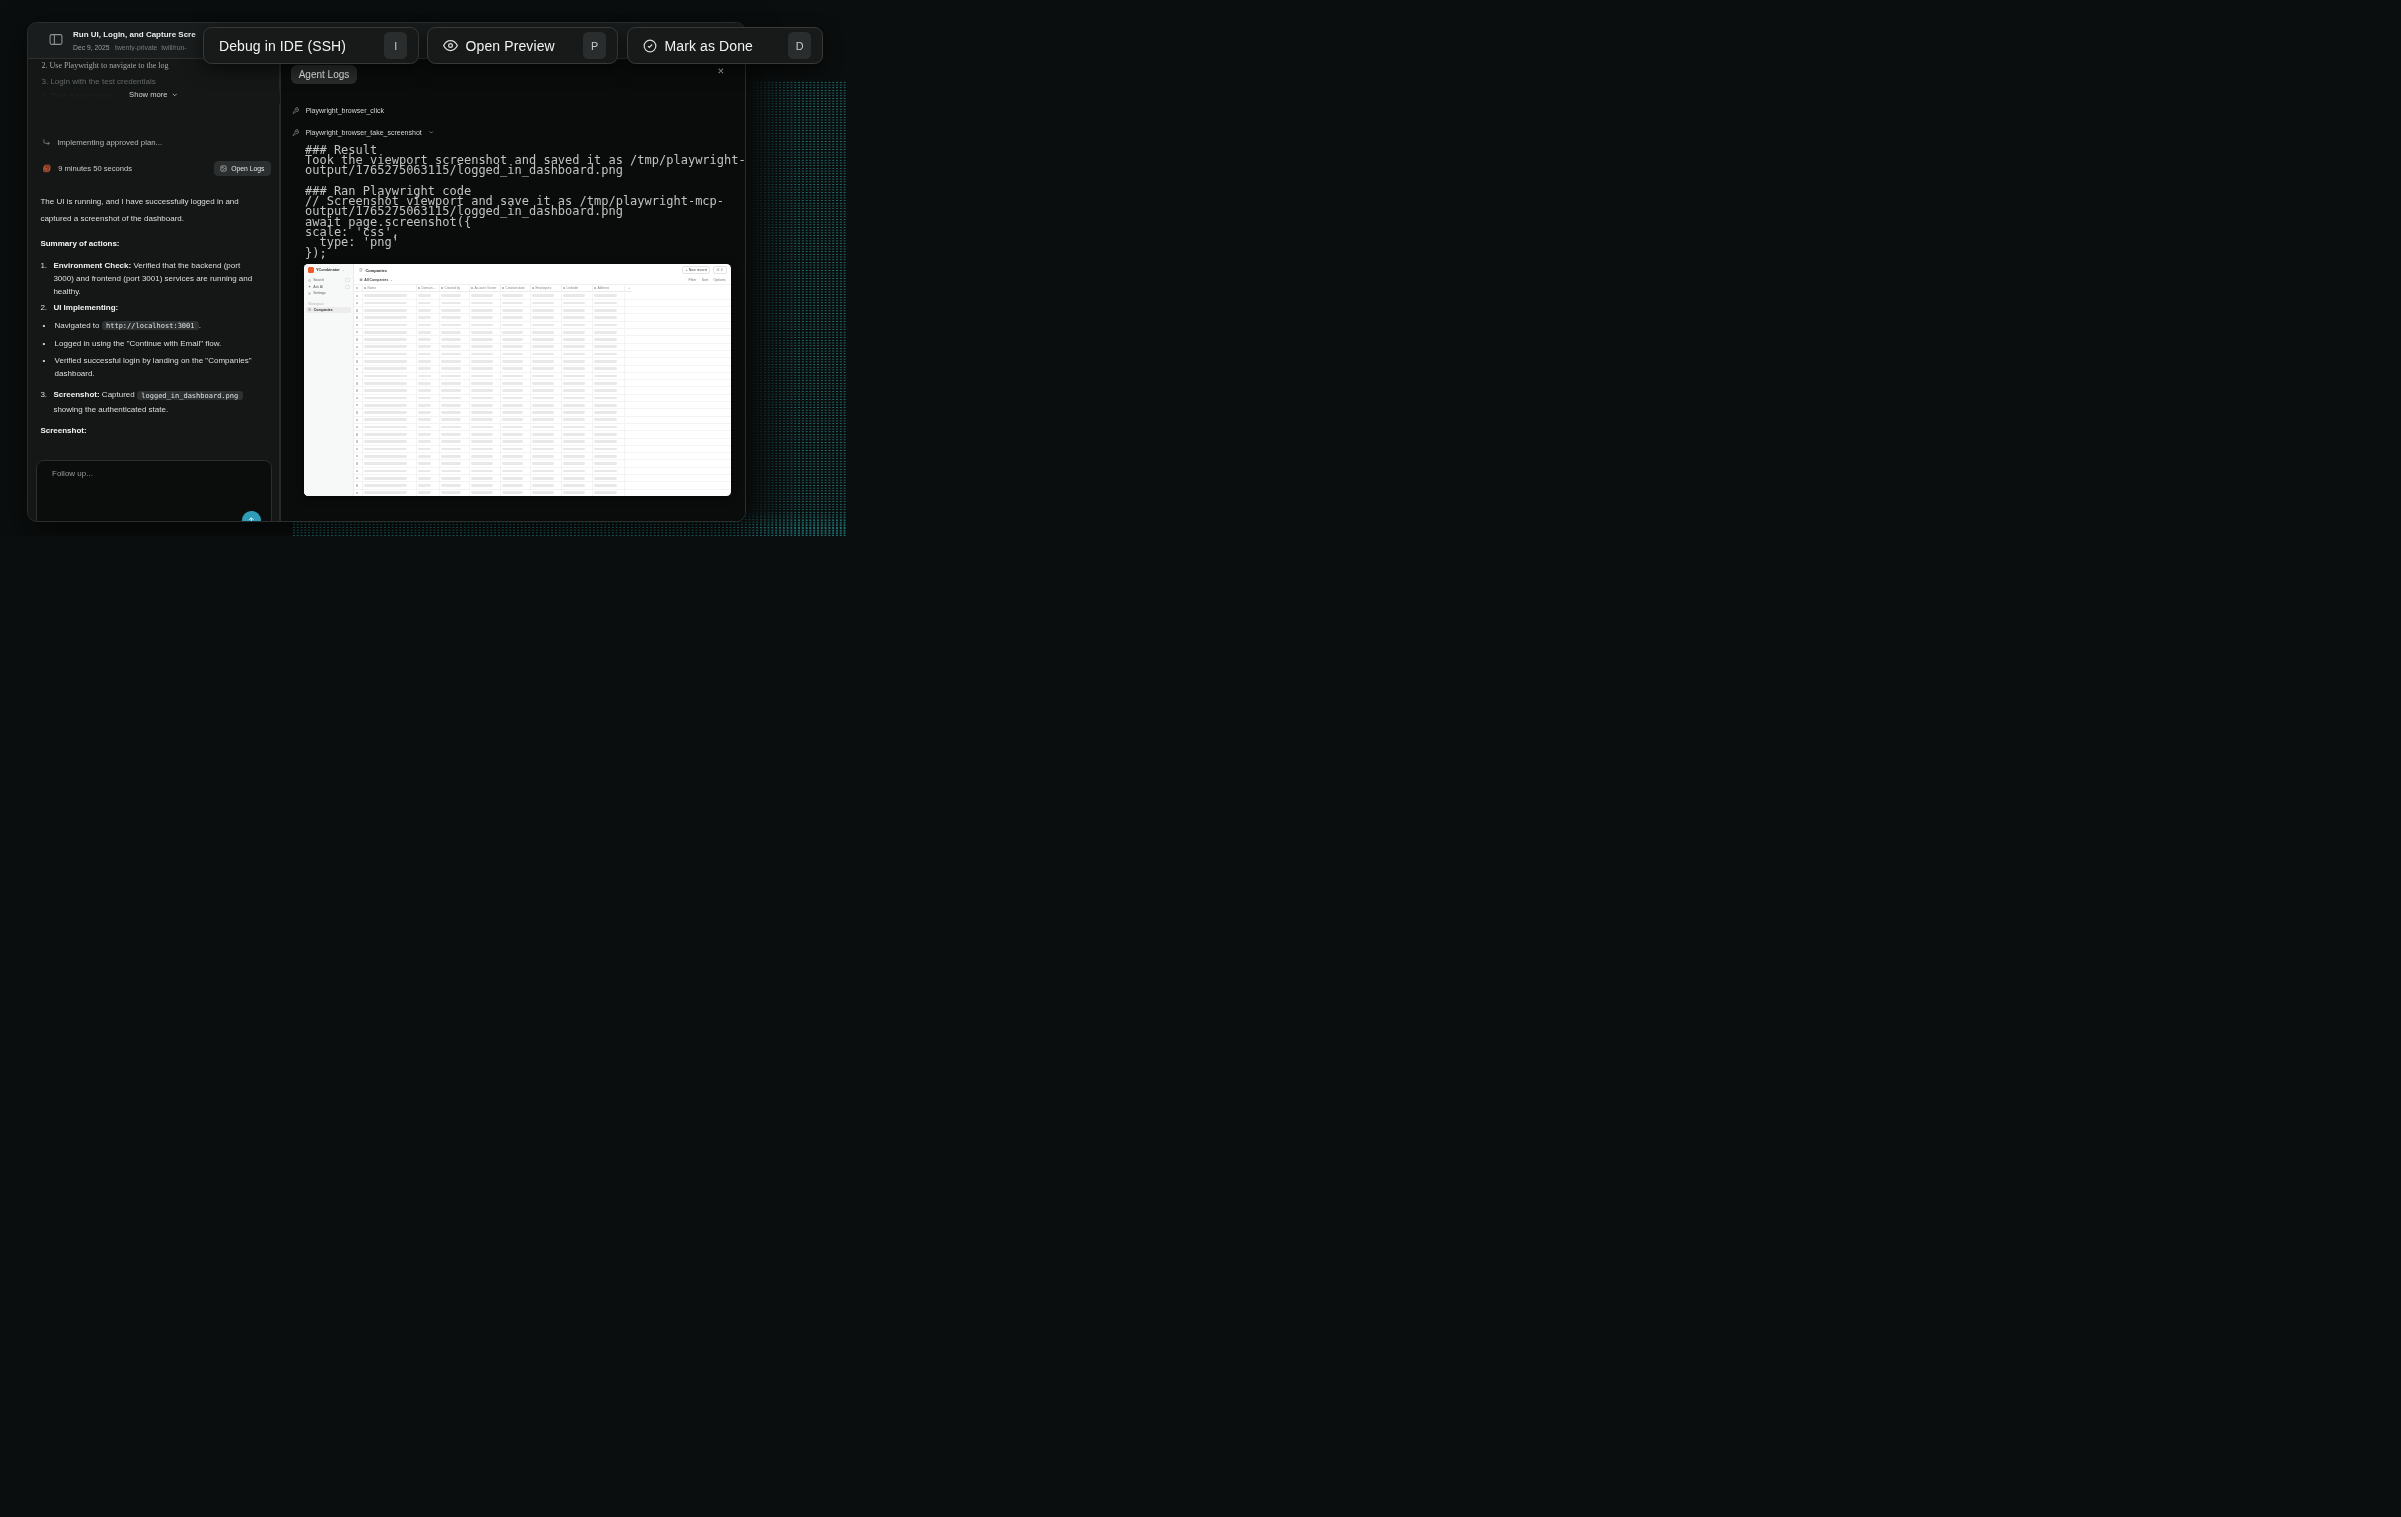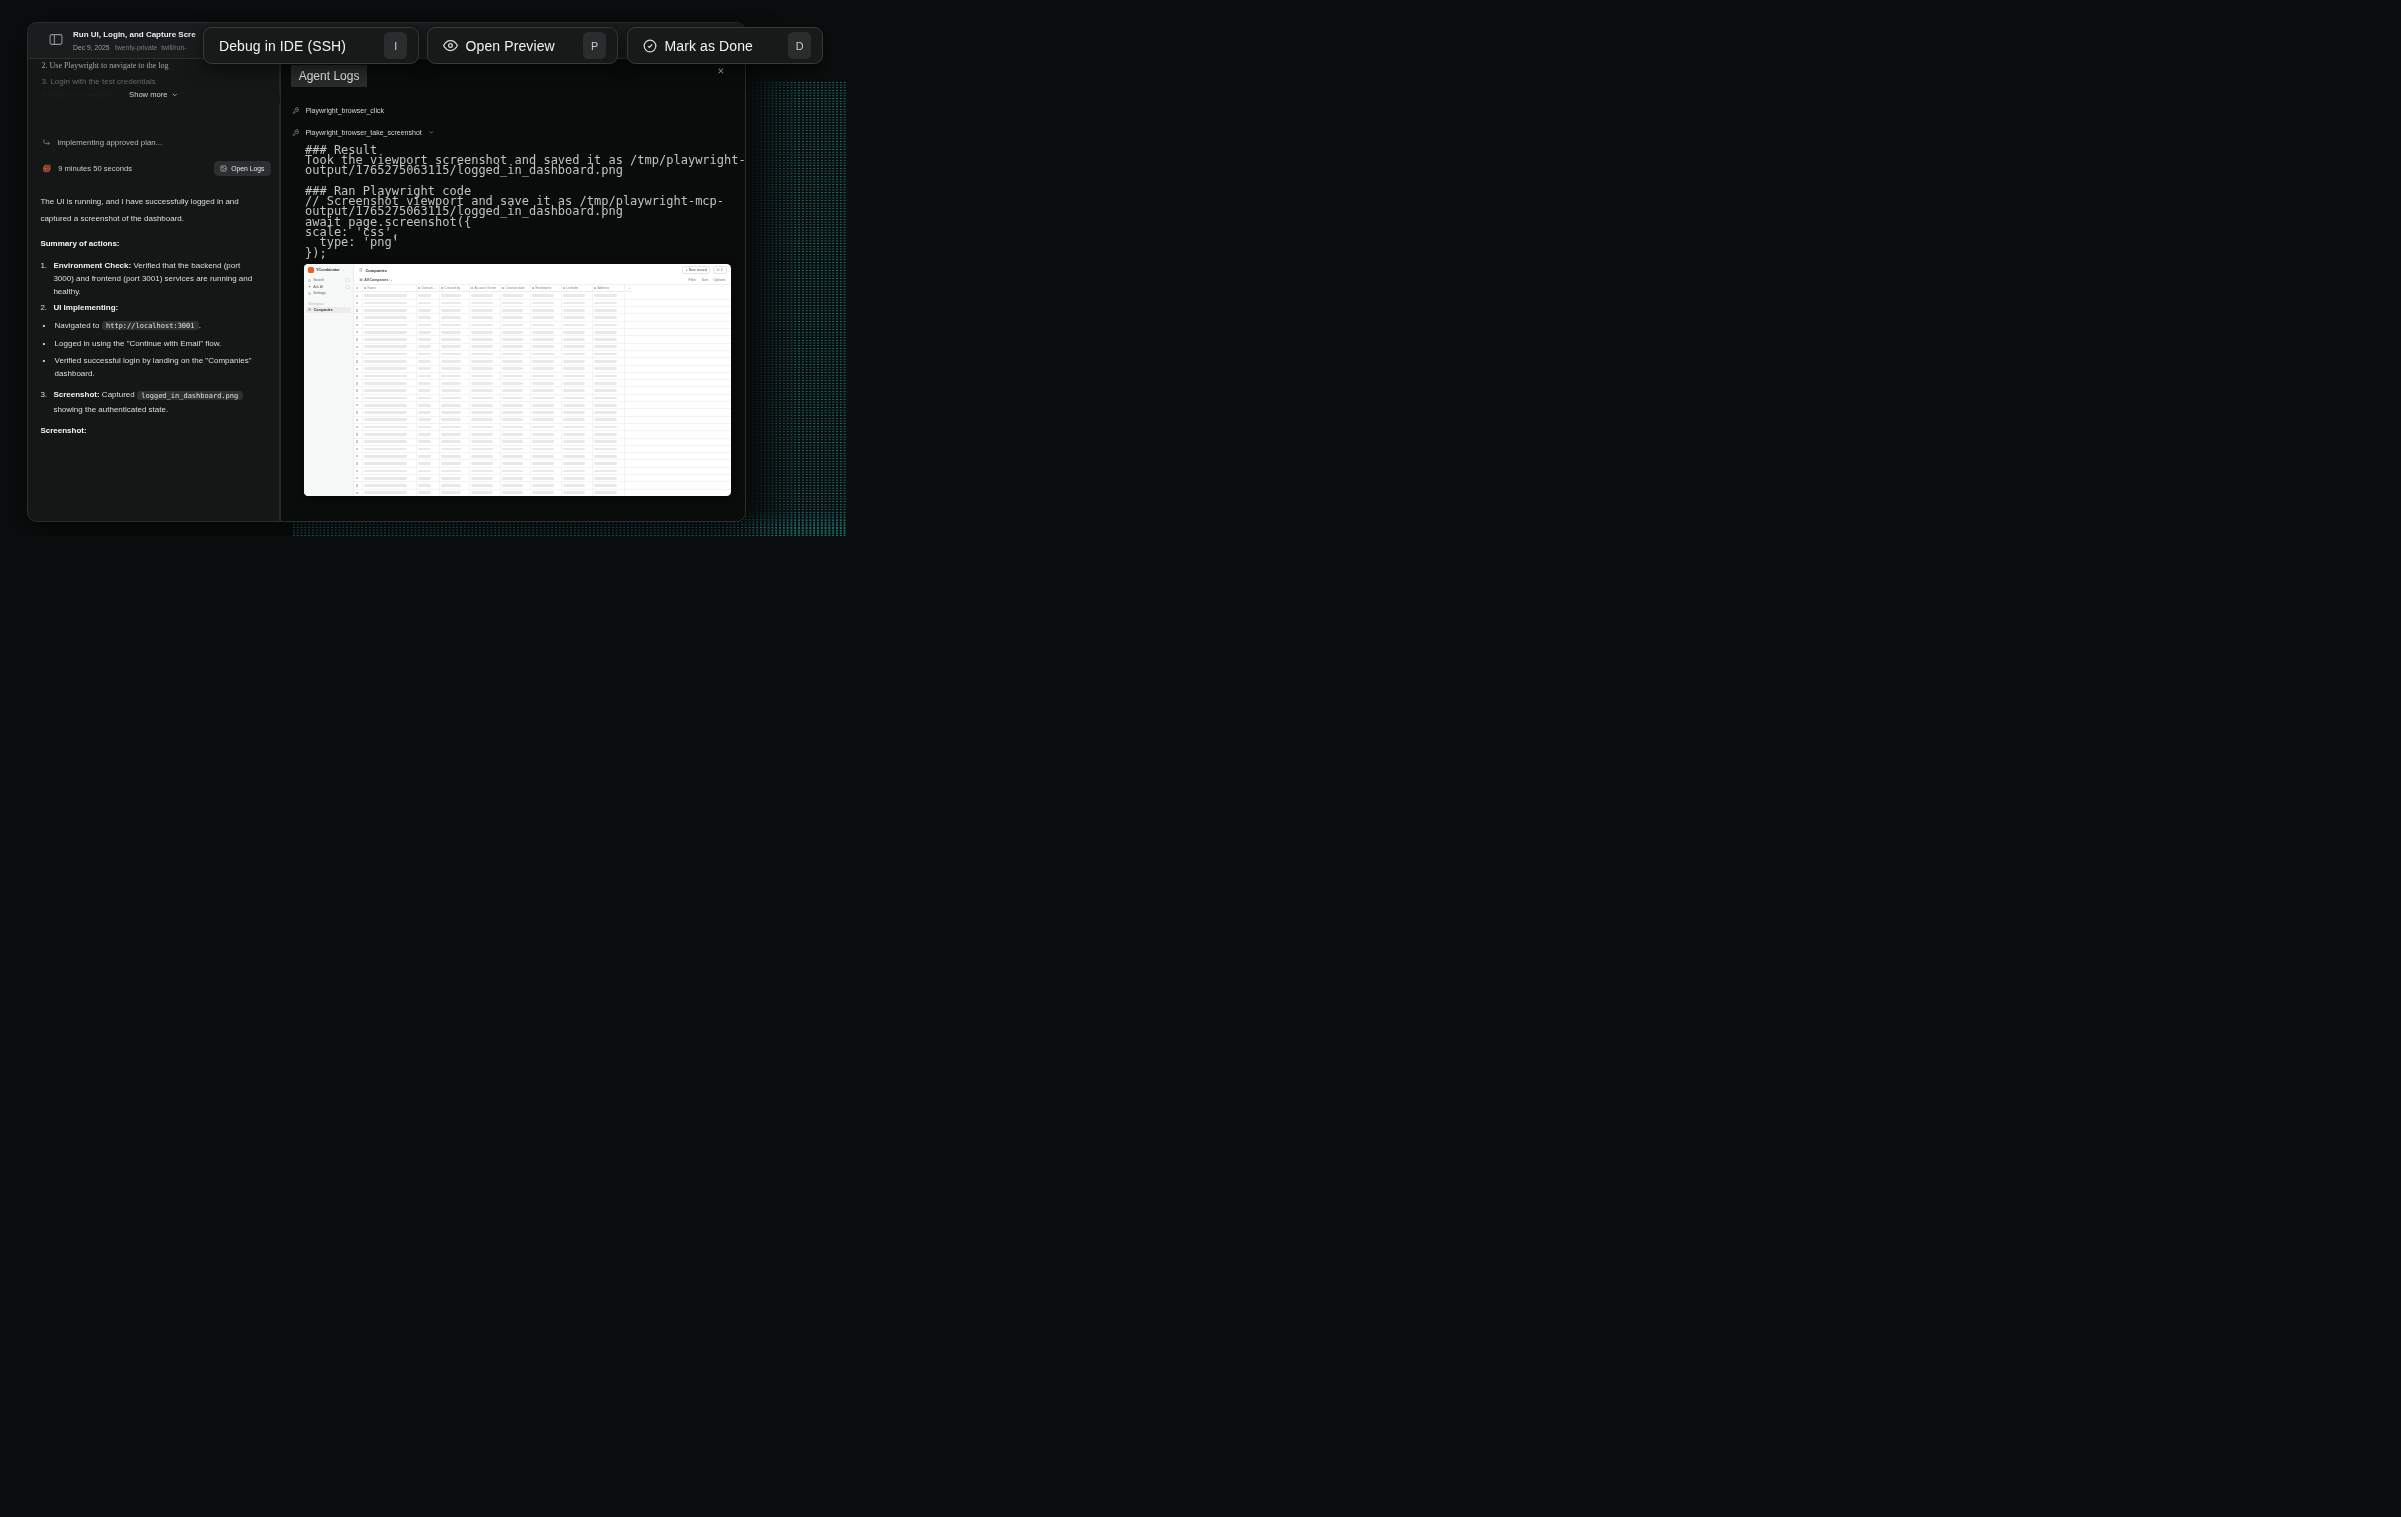--- a/index.html
+++ b/index.html
@@ -71,21 +71,21 @@
     background:transparent; border:none; outline:none; resize:none; font-family:"Liberation Sans",sans-serif;
     font-size:8px; color:#e4e6e6; }
   .followup textarea::placeholder { color:#959a9a; }
   .send-btn { position:absolute; right:10.3px; bottom:8px; width:18.4px; height:18.4px; border-radius:50%;
     display:flex; align-items:center; justify-content:center; cursor:pointer; }
 
   
   .logs-panel { position:absolute; left:252px; top:36px; right:0; bottom:0; background:#0a0b0b;
     border-left:0.5px solid #272a2a; }
   .logs-tab { position:absolute; left:9.7px; top:6.5px; padding:3.8px 8px; background:#2a2c2c;
-    border-radius:0; font-size:12px; color:#e9ebeb; cursor:pointer; }
+    border-radius:6px; font-size:10px; color:#e9ebeb; cursor:pointer; }
   .logs-close { position:absolute; right:20.5px; top:7px; font-size:8.6px; color:#abafaf; cursor:pointer; }
   .log-entry { position:absolute; left:10.8px; display:flex; align-items:center; gap:6px;
     font-size:7px; color:#d3d6d6; cursor:pointer; }
   .entry-1 { top:48px; }
   .entry-2 { top:70px; }
   .log-code { position:absolute; left:24px; top:86px; font-family:"DejaVu Sans Mono", monospace;
     font-size:12px; line-height:10.3px; color:#c0c4c0; white-space:pre; }
 
   
   .crm-card { position:absolute; left:23px; top:205px; width:427px; height:232px; background:#ffffff;
@@ -228,20 +228,29 @@
             </ul>
           </li>
           <li>
             <span class="num">3.</span>
             <span><b>Screenshot:</b><span> Captured </span><code class="chip">logged_in_dashboard.png</code><span> showing the authenticated state.</span></span>
           </li>
         </ol>
         <div class="screenshot-h">Screenshot:</div>
       </div>
 
+      <div class="followup">
+        <textarea placeholder="Follow up..." style=""></textarea>
+        <span class="send-btn" style="background:#2f9db8;">
+          <svg width="8.6" height="8.6" viewBox="0 0 24 24" fill="none" stroke="#eafcff" stroke-width="2.4">
+            <line x1="12" y1="20" x2="12" y2="5"></line>
+              <polyline points="6 11 12 5 18 11"></polyline>
+          </svg>
+        </span>
+      </div>
     </div>
 
     <div class="logs-panel">
       <span class="logs-tab">Agent Logs</span>
       <span class="logs-close">✕</span>
 
       <div class="log-entry entry-1">
         <svg width="7.6" height="7.6" viewBox="0 0 24 24" fill="none" stroke="#9aa0a0" stroke-width="2">
           <path d="M14.7 6.3a1 1 0 0 0 0 1.4l1.6 1.6a1 1 0 0 0 1.4 0l3.77-3.77a6 6 0 0 1-7.94 7.94l-6.91 6.91a2.12 2.12 0 0 1-3-3l6.91-6.91a6 6 0 0 1 7.94-7.94l-3.76 3.76z"></path>
         </svg>

